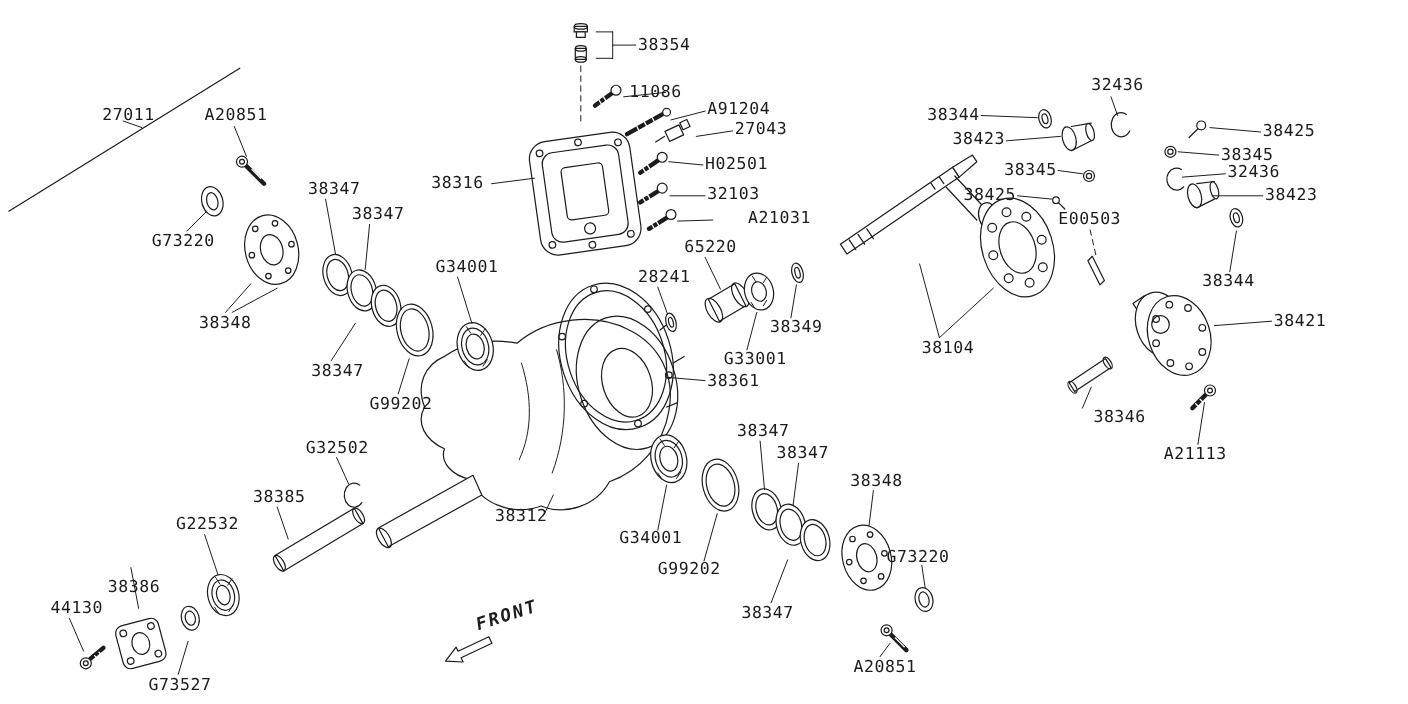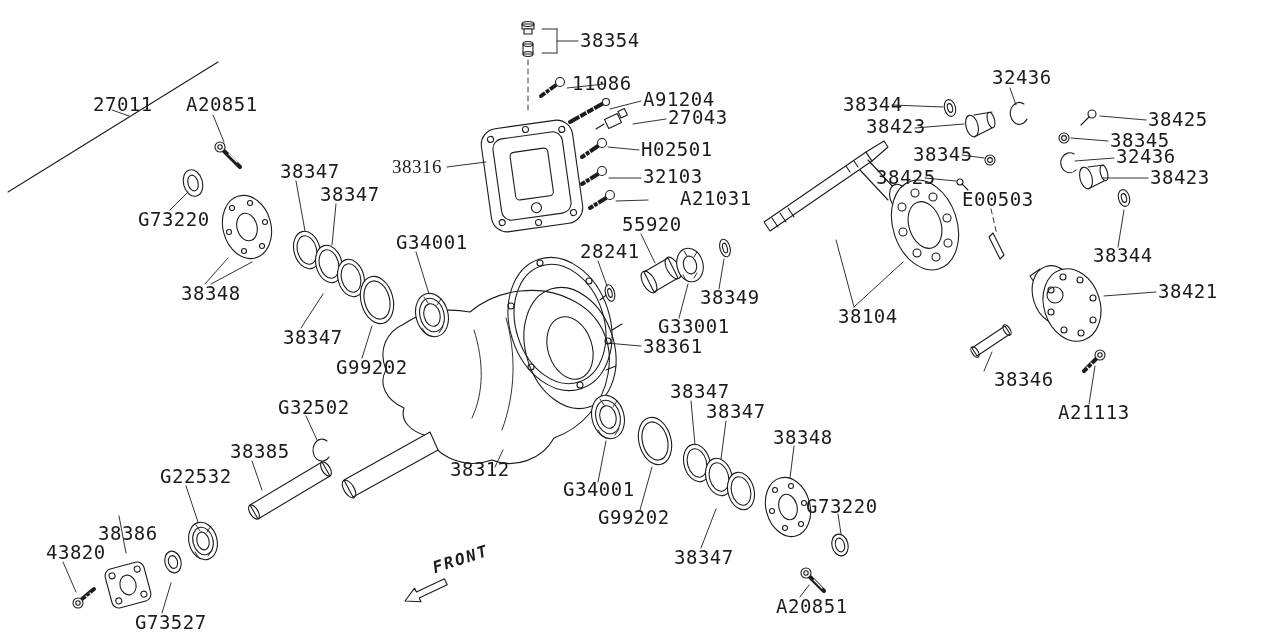--- a/index.html
+++ b/index.html
@@ -8,21 +8,21 @@
          font-family:"DejaVu Sans Mono","Liberation Mono",monospace;}
   .stage svg{position:absolute;left:0;top:0;}
   svg path,svg line,svg ellipse,svg circle,svg rect,svg polygon,svg polyline{
     fill:none;stroke:var(--ink);stroke-width:1.1;stroke-linecap:round;stroke-linejoin:round;}
   svg .fw{fill:#ffffff;}
   svg .dash{stroke-dasharray:5 4;}
   svg .thin{stroke-width:0.9;}
   svg .shaft{stroke-width:4;}
   svg .tick{stroke:#ffffff;stroke-width:1.2;}
   .labels-layer{position:absolute;left:0;top:0;width:100%;height:100%;}
-  .part-label{position:absolute;font-size:19px;line-height:15px;color:var(--ink);
+  .part-label{position:absolute;font-size:15px;line-height:15px;color:var(--ink);
               letter-spacing:.5px;white-space:nowrap;}
   .front-label{position:absolute;left:436px;top:558px;font-size:16px;font-weight:bold;
                font-style:italic;letter-spacing:2px;color:var(--ink);
                transform:rotate(-18deg);transform-origin:left bottom;}
   .doc-id{position:absolute;left:1145px;top:616px;font-size:20px;letter-spacing:.5px;color:var(--ink);margin-top:32px;}
 </style>
 </head>
 <body>
 
 <div class="stage">
@@ -357,55 +357,55 @@
   </svg>
 
   <div class="labels-layer">
       <div class="part-label" style="left: 580px; top: 33px;">38354</div>
       <div class="part-label" style="left: 572px; top: 76px;">11086</div>
       <div class="part-label" style="left: 643px; top: 92px;">A91204</div>
       <div class="part-label" style="left: 668px; top: 110px;">27043</div>
       <div class="part-label" style="left: 641px; top: 142px;">H02501</div>
       <div class="part-label" style="left: 643px; top: 169px;">32103</div>
       <div class="part-label" style="left: 680px; top: 191px;">A21031</div>
-      <div class="part-label" style="left: 392px; top: 159px; font-family: Liberation Serif, serif;">38316</div>
+      <div class="part-label" style="left: 392px; top: 159px;">38316</div>
       <div class="part-label" style="left: 93px; top: 97px;">27011</div>
       <div class="part-label" style="left: 186px; top: 97px;">A20851</div>
       <div class="part-label" style="left: 992px; top: 70px;">32436</div>
       <div class="part-label" style="left: 843px; top: 97px;">38344</div>
       <div class="part-label" style="left: 866px; top: 119px;">38423</div>
       <div class="part-label" style="left: 1148px; top: 112px;">38425</div>
       <div class="part-label" style="left: 913px; top: 147px;">38345</div>
       <div class="part-label" style="left: 1110px; top: 133px;">38345</div>
       <div class="part-label" style="left: 876px; top: 170px;">38425</div>
       <div class="part-label" style="left: 1116px; top: 149px;">32436</div>
       <div class="part-label" style="left: 1150px; top: 170px;">38423</div>
       <div class="part-label" style="left: 962px; top: 192px;">E00503</div>
       <div class="part-label" style="left: 1093px; top: 248px;">38344</div>
-      <div class="part-label" style="left: 622px; top: 217px;">55920</div>
+      <div class="part-label" style="left: 622px; top: 217px;">65220</div>
       <div class="part-label" style="left: 580px; top: 244px;">28241</div>
       <div class="part-label" style="left: 700px; top: 290px;">38349</div>
       <div class="part-label" style="left: 658px; top: 319px;">G33001</div>
       <div class="part-label" style="left: 643px; top: 339px;">38361</div>
       <div class="part-label" style="left: 838px; top: 309px;">38104</div>
       <div class="part-label" style="left: 1158px; top: 284px;">38421</div>
       <div class="part-label" style="left: 958px; top: 372px; margin-left: 36px;">38346</div>
       <div class="part-label" style="left: 1058px; top: 405px;">A21113</div>
       <div class="part-label" style="left: 138px; top: 212px;">G73220</div>
       <div class="part-label" style="left: 280px; top: 164px;">38347</div>
       <div class="part-label" style="left: 320px; top: 187px;">38347</div>
       <div class="part-label" style="left: 181px; top: 286px;">38348</div>
       <div class="part-label" style="left: 283px; top: 330px;">38347</div>
       <div class="part-label" style="left: 396px; top: 235px;">G34001</div>
       <div class="part-label" style="left: 336px; top: 360px;">G99202</div>
       <div class="part-label" style="left: 278px; top: 400px;">G32502</div>
       <div class="part-label" style="left: 230px; top: 444px;">38385</div>
       <div class="part-label" style="left: 160px; top: 469px;">G22532</div>
       <div class="part-label" style="left: 98px; top: 499px; margin-top: 27px;">38386</div>
-      <div class="part-label" style="left: 46px; top: 545px;">43820</div>
+      <div class="part-label" style="left: 46px; top: 545px;">44130</div>
       <div class="part-label" style="left: 135px; top: 615px;">G73527</div>
       <div class="part-label" style="left: 450px; top: 462px;">38312</div>
       <div class="part-label" style="left: 563px; top: 482px;">G34001</div>
       <div class="part-label" style="left: 598px; top: 510px;">G99202</div>
       <div class="part-label" style="left: 670px; top: 384px;">38347</div>
       <div class="part-label" style="left: 706px; top: 404px;">38347</div>
       <div class="part-label" style="left: 773px; top: 430px;">38348</div>
       <div class="part-label" style="left: 806px; top: 499px;">G73220</div>
       <div class="part-label" style="left: 674px; top: 550px;">38347</div>
       <div class="part-label" style="left: 776px; top: 599px;">A20851</div>

